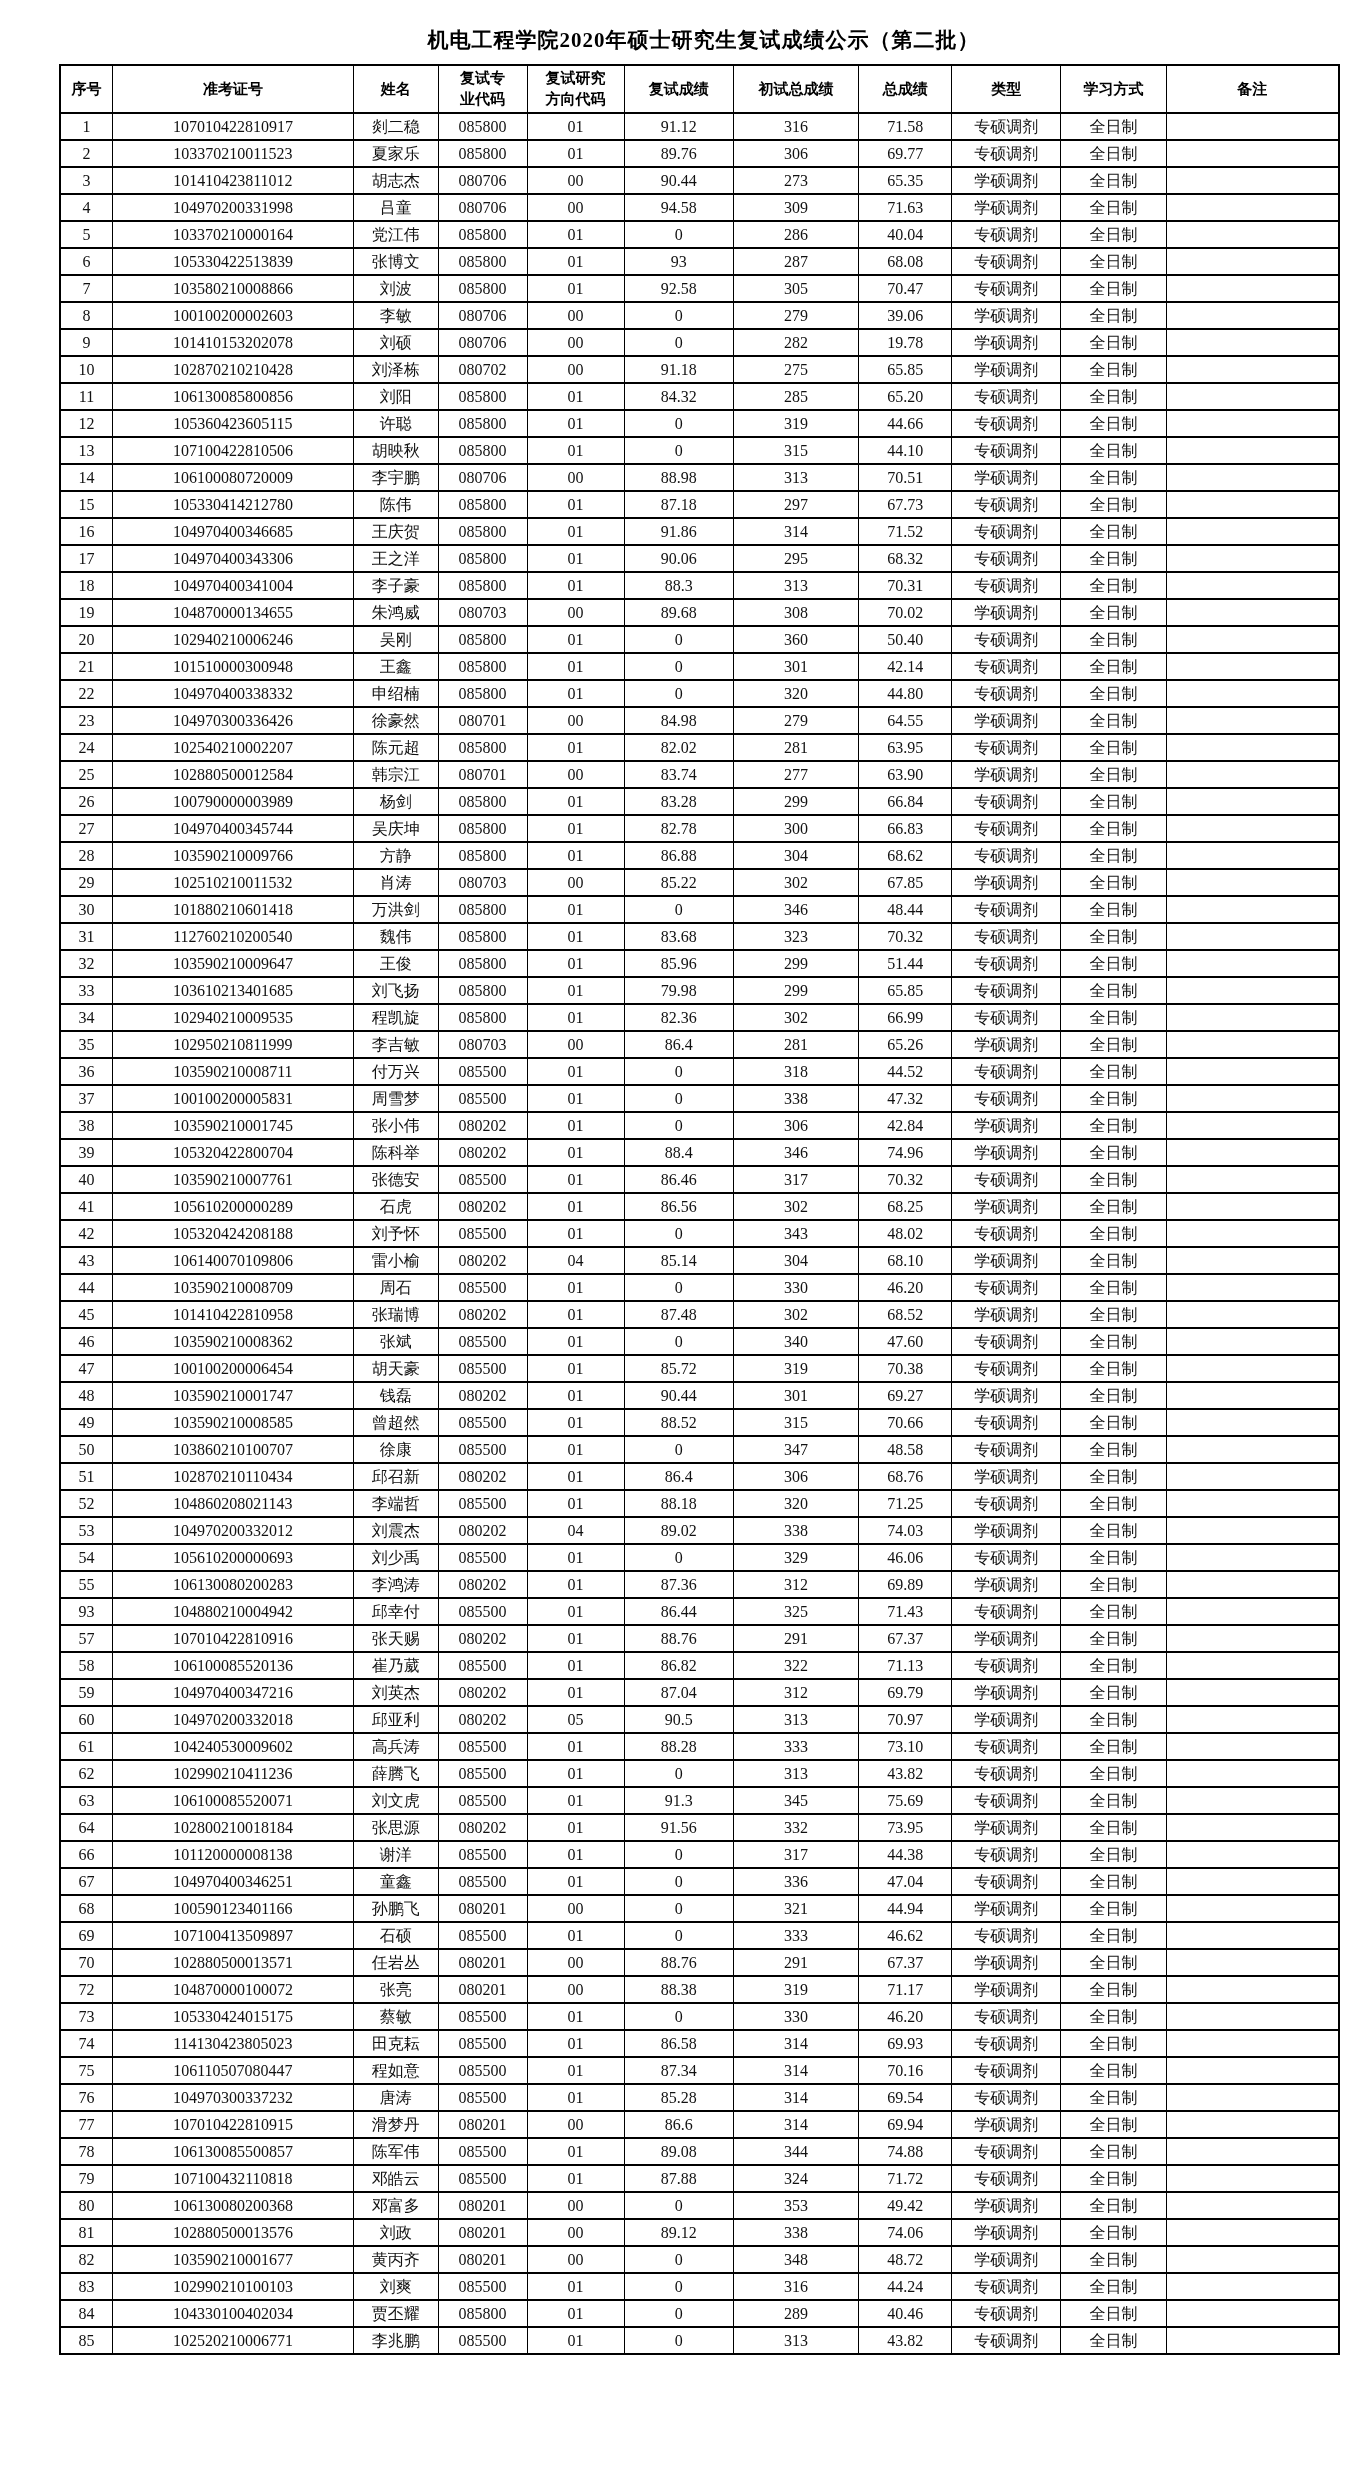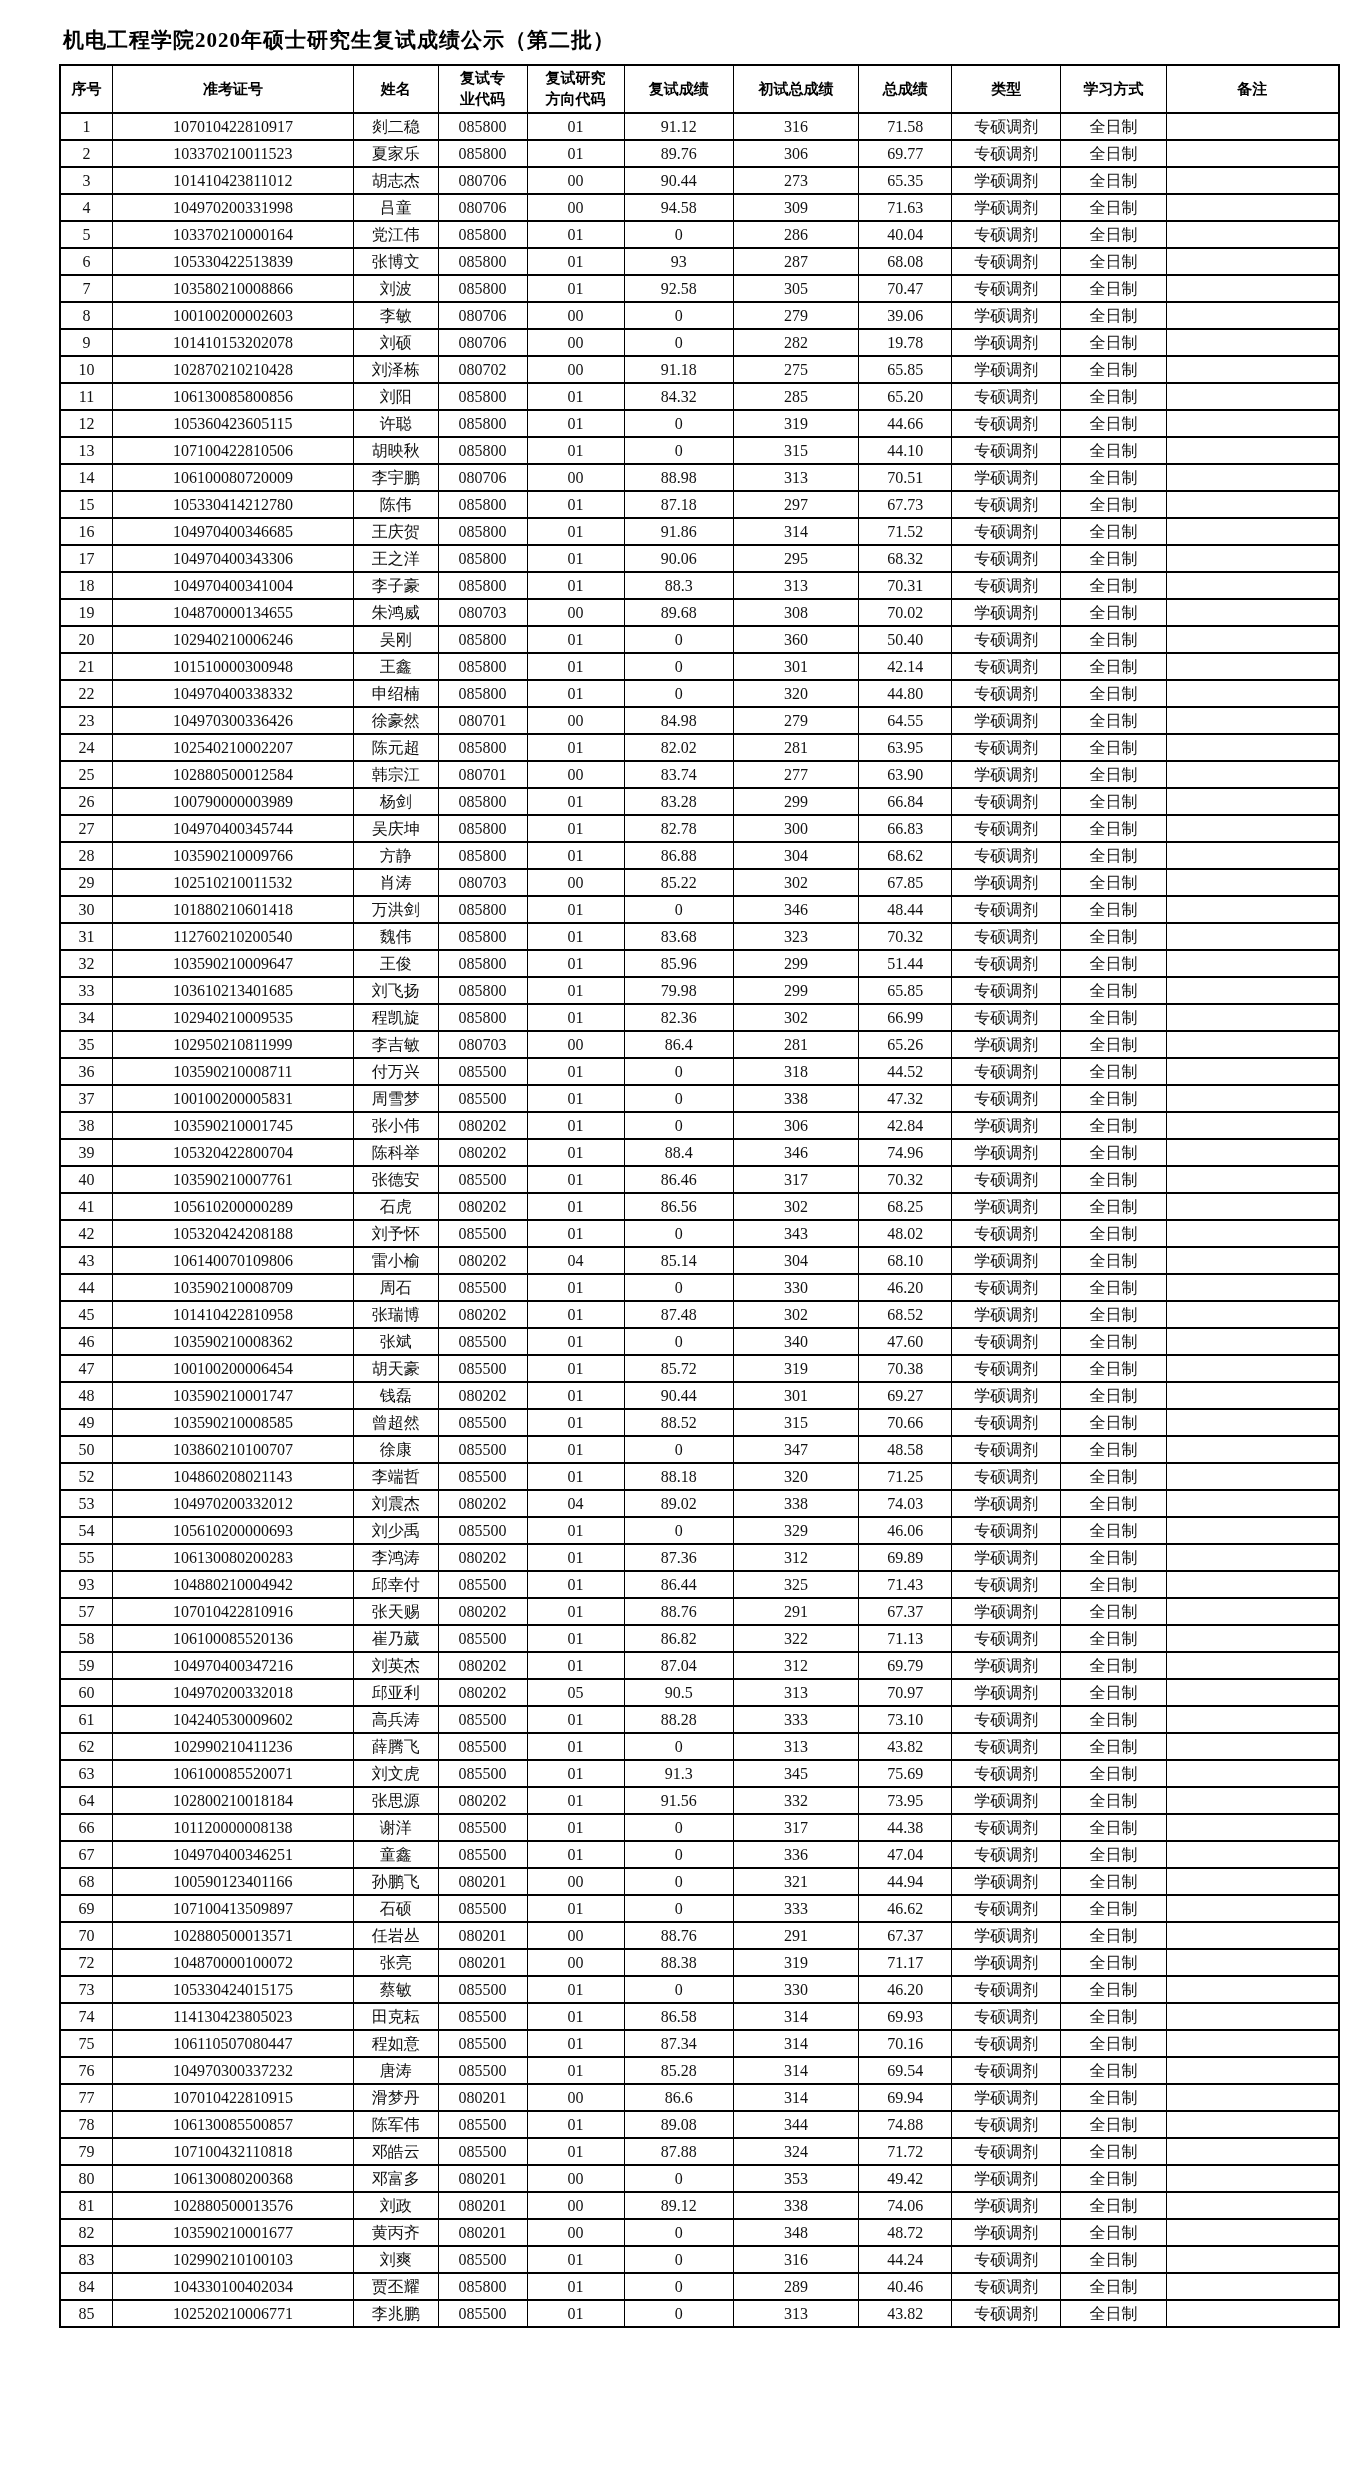--- a/index.html
+++ b/index.html
@@ -11,21 +11,21 @@
     background:#ffffff;
     box-sizing:border-box;
     padding-top:26px;
     font-family:"Liberation Serif","DejaVu Serif",serif;
     color:#0d0d0d;
     overflow:hidden;
   }
   .title{
     width:1281px;
     margin:0 0 10px 63px;
-    text-align:left;
+    text-align:center;
     font-size:21px;
     font-weight:bold;
     letter-spacing:1px;
     color:#000;
     font-family:"Liberation Serif","DejaVu Serif",serif;
   }
   table.scores{
     margin-left:59px;
     width:1281px;
     table-layout:fixed;
@@ -746,20 +746,33 @@
           <td>085500</td>
           <td>01</td>
           <td>0</td>
           <td>347</td>
           <td>48.58</td>
           <td>专硕调剂</td>
           <td>全日制</td>
           <td></td>
         </tr>
         <tr>
+          <td>51</td>
+          <td>102870210110434</td>
+          <td>邱召新</td>
+          <td>080202</td>
+          <td>01</td>
+          <td>86.4</td>
+          <td>306</td>
+          <td>68.76</td>
+          <td>学硕调剂</td>
+          <td>全日制</td>
+          <td></td>
+        </tr>
+        <tr>
           <td>52</td>
           <td>104860208021143</td>
           <td>李端哲</td>
           <td>085500</td>
           <td>01</td>
           <td>88.18</td>
           <td>320</td>
           <td>71.25</td>
           <td>专硕调剂</td>
           <td>全日制</td>

